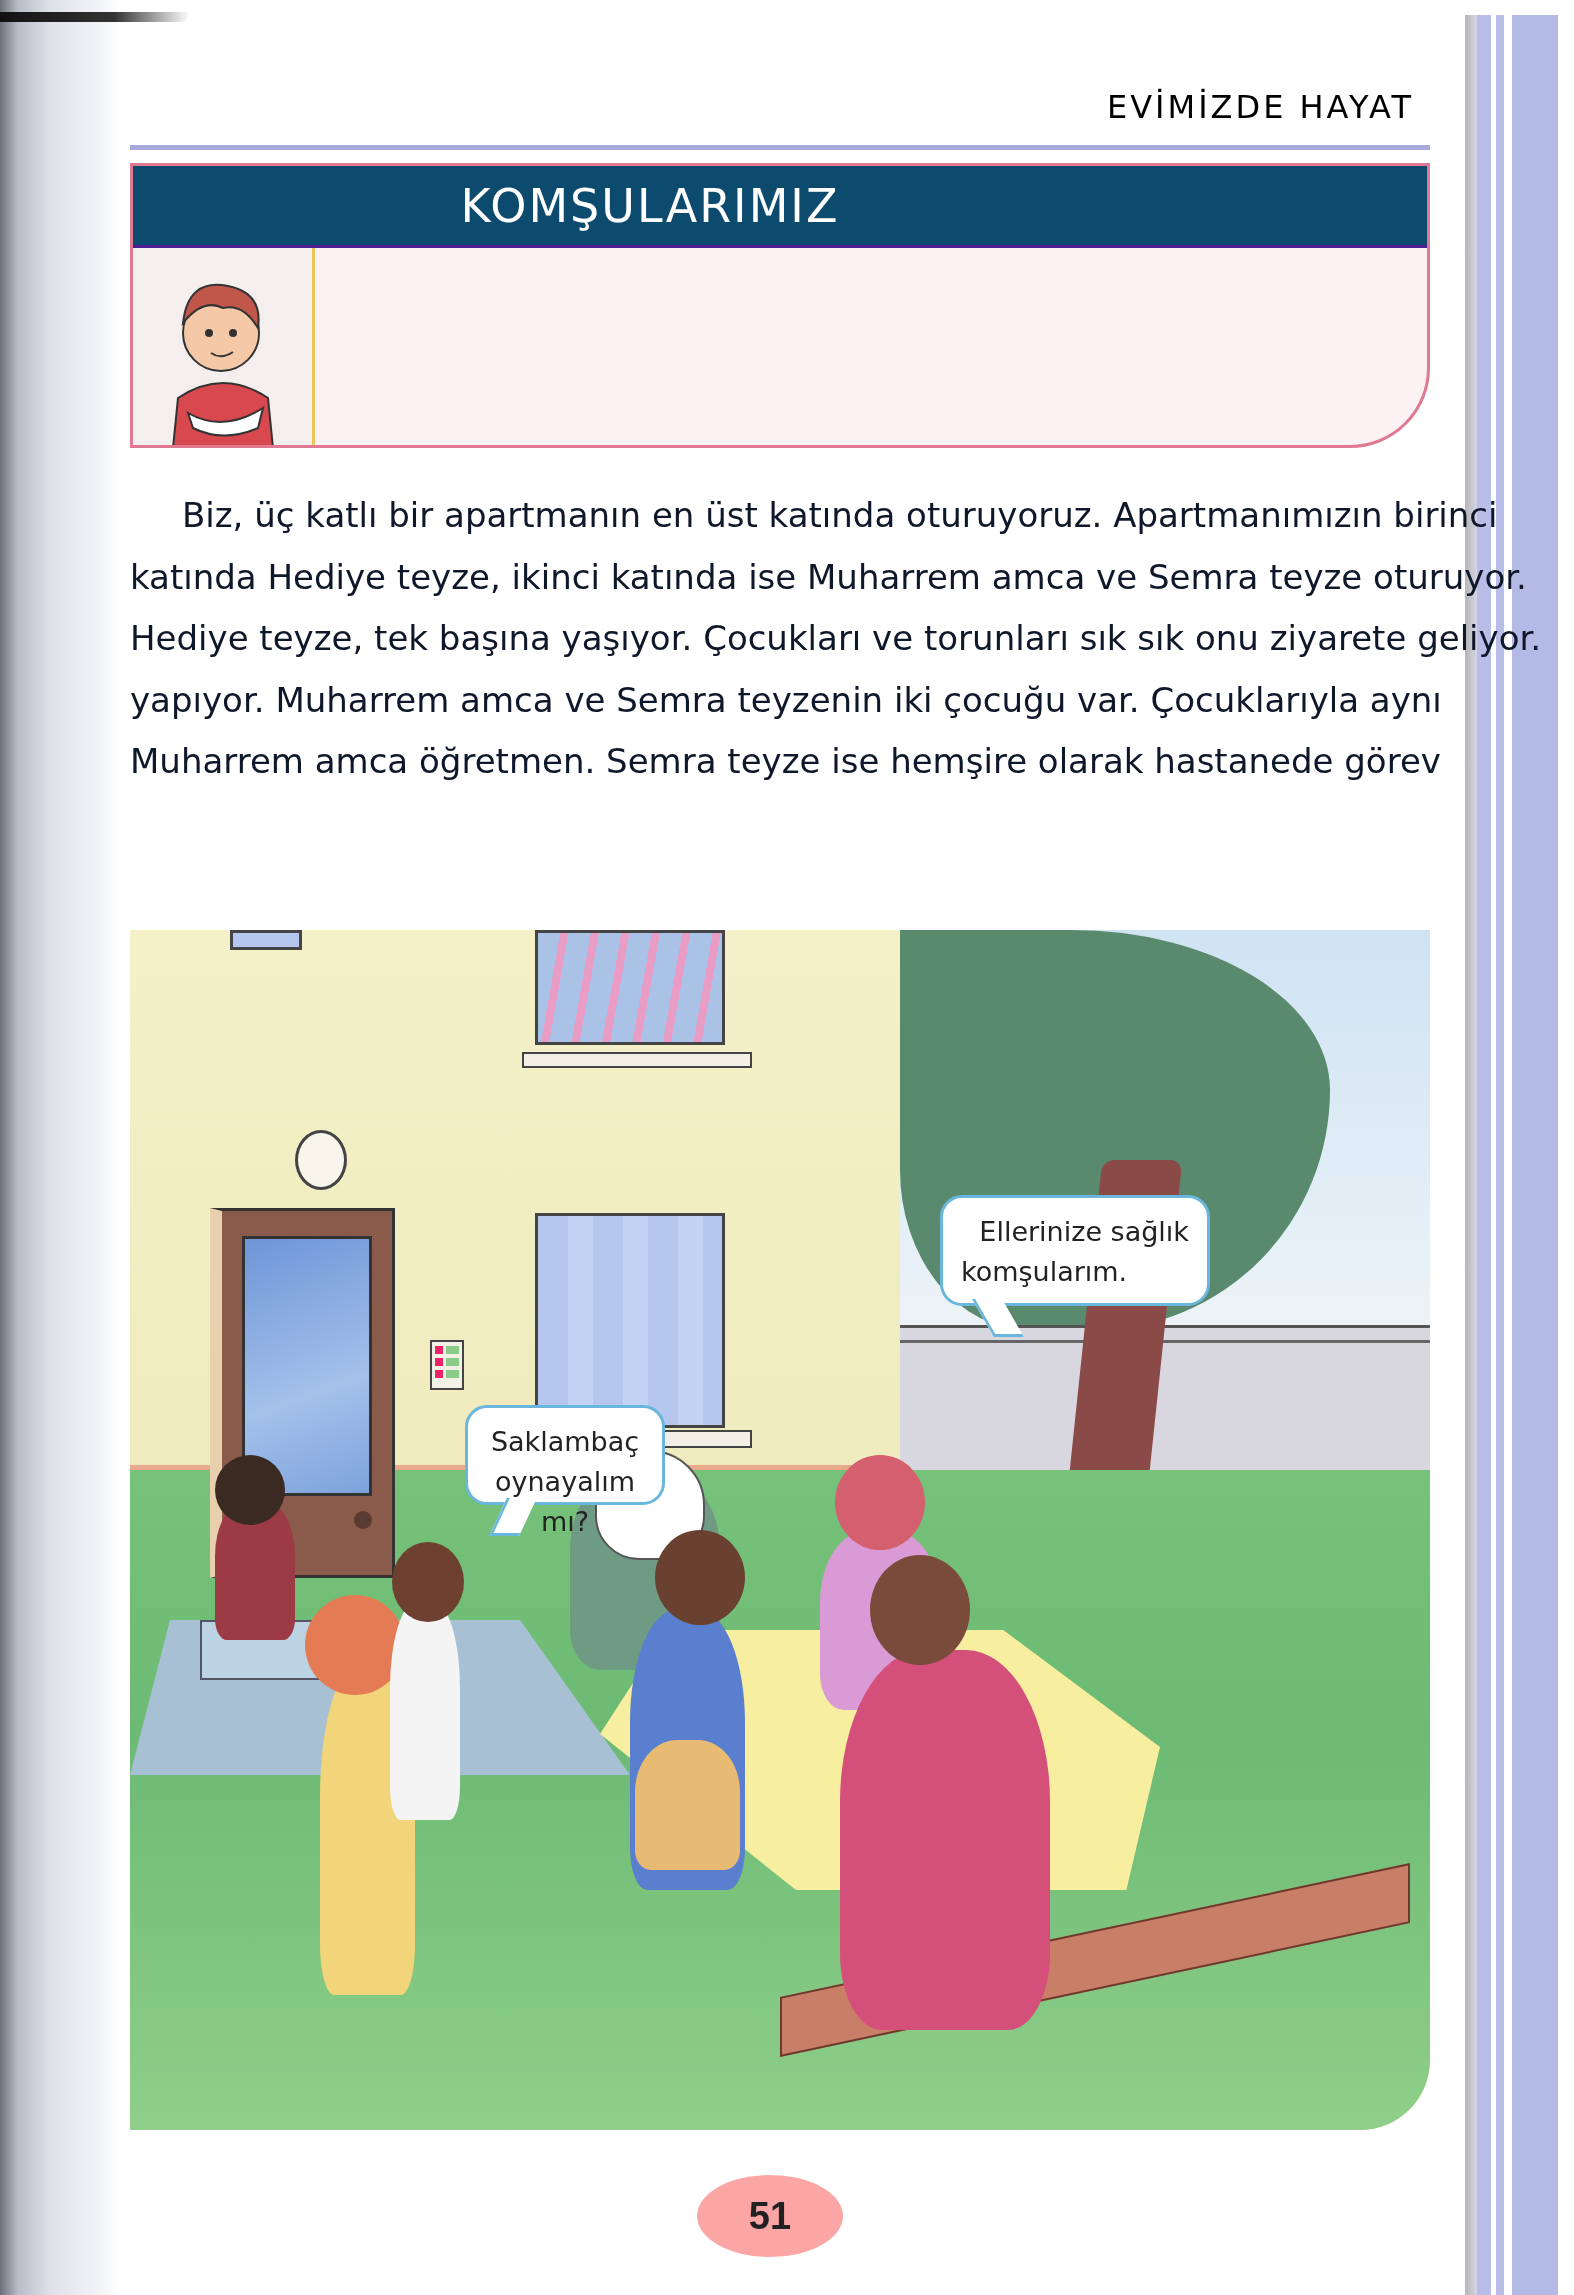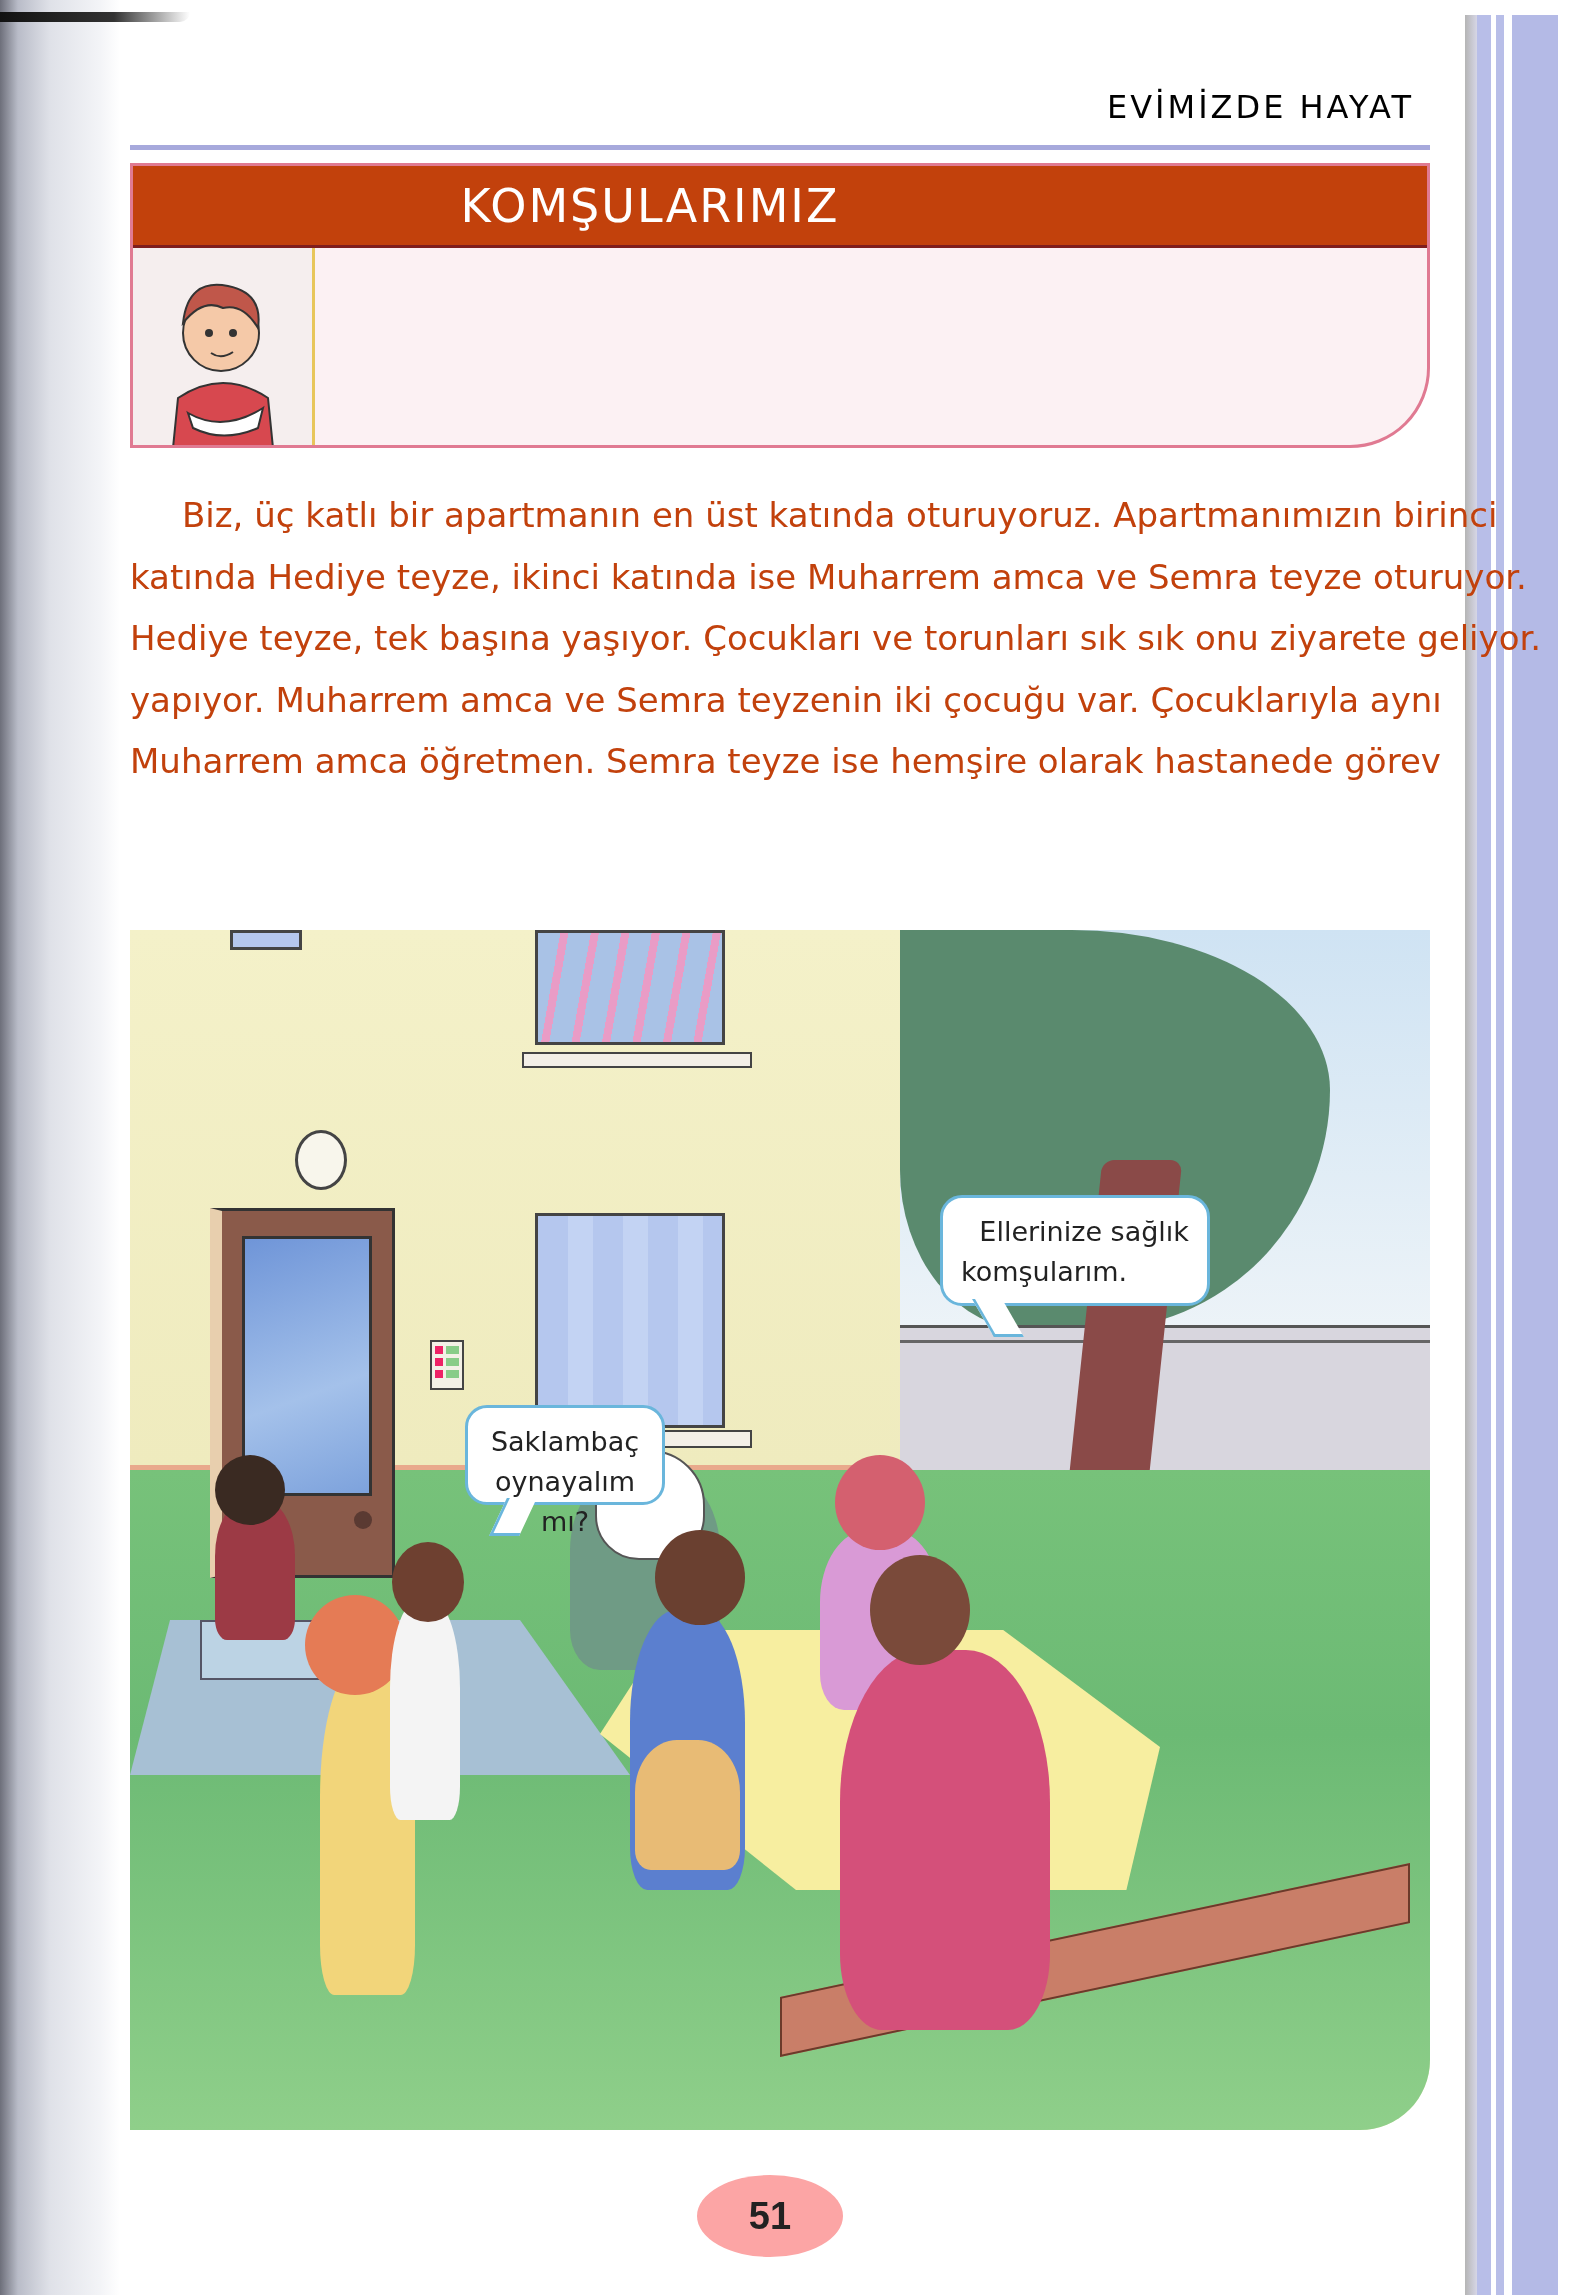--- a/index.html
+++ b/index.html
@@ -20,29 +20,29 @@
   .edge.s3 { left: 1512px; width: 46px; background: #b4bae6; }
 
   
   .running-header { position: absolute; right: 160px; top: 88px; font-size: 32px; letter-spacing: 3px;
     color: #000000; font-family: "DejaVu Sans", sans-serif; }
   .header-rule { position: absolute; left: 130px; top: 145px; width: 1300px; height: 5px; background: #a7a9dc; }
 
   
   .title-box { position: absolute; left: 130px; top: 163px; width: 1300px; height: 285px;
     border: 3px solid #e07a92; border-bottom-right-radius: 80px; background: #fcf1f3; overflow: hidden; }
-  .title-bar { position: absolute; left: 0; top: 0; width: 100%; height: 82px; background: #c2410c;
-    border-bottom: 3px solid #7f1d1d; display: flex; align-items: center; justify-content: center; }
+  .title-bar { position: absolute; left: 0; top: 0; width: 100%; height: 82px; background: #0c4a6e;
+    border-bottom: 3px solid #4c1d95; display: flex; align-items: center; justify-content: center; }
   .title-text { color: #ffffff; font-size: 46px; letter-spacing: 2px; font-family: "DejaVu Sans", sans-serif; padding-right: 260px; }
   .mascot-panel { position: absolute; left: 0; top: 82px; width: 182px; height: 200px;
     border-right: 3px solid #e8c65a; background: #f5eeee; }
   .question { position: absolute; left: 225px; top: 160px; font-size: 32px; color: #222; }
 
   
-  .paragraph { position: absolute; left: 130px; top: 485px; width: 1300px; font-size: 34px; line-height: 61.5px; color: #c2410c; }
+  .paragraph { position: absolute; left: 130px; top: 485px; width: 1300px; font-size: 34px; line-height: 61.5px; color: #0f172a; }
   .paragraph .line { display: block; white-space: nowrap; text-align: justify; text-align-last: justify; }
   .paragraph .line.indent { padding-left: 52px; }
   .paragraph .line.last { text-align-last: left; }
 
   
   .illustration { position: absolute; left: 130px; top: 930px; width: 1300px; height: 1200px; overflow: hidden;
     border-bottom-right-radius: 70px; background: #f3f0c8; }
   .wall { position: absolute; left: 0; top: 0; width: 770px; height: 630px;
     background: linear-gradient(180deg,#f4f1c9,#eeeabc); }
   .sky { position: absolute; left: 770px; top: 0; width: 530px; height: 420px; background: linear-gradient(180deg,#cfe3f3,#eef4f8); }

